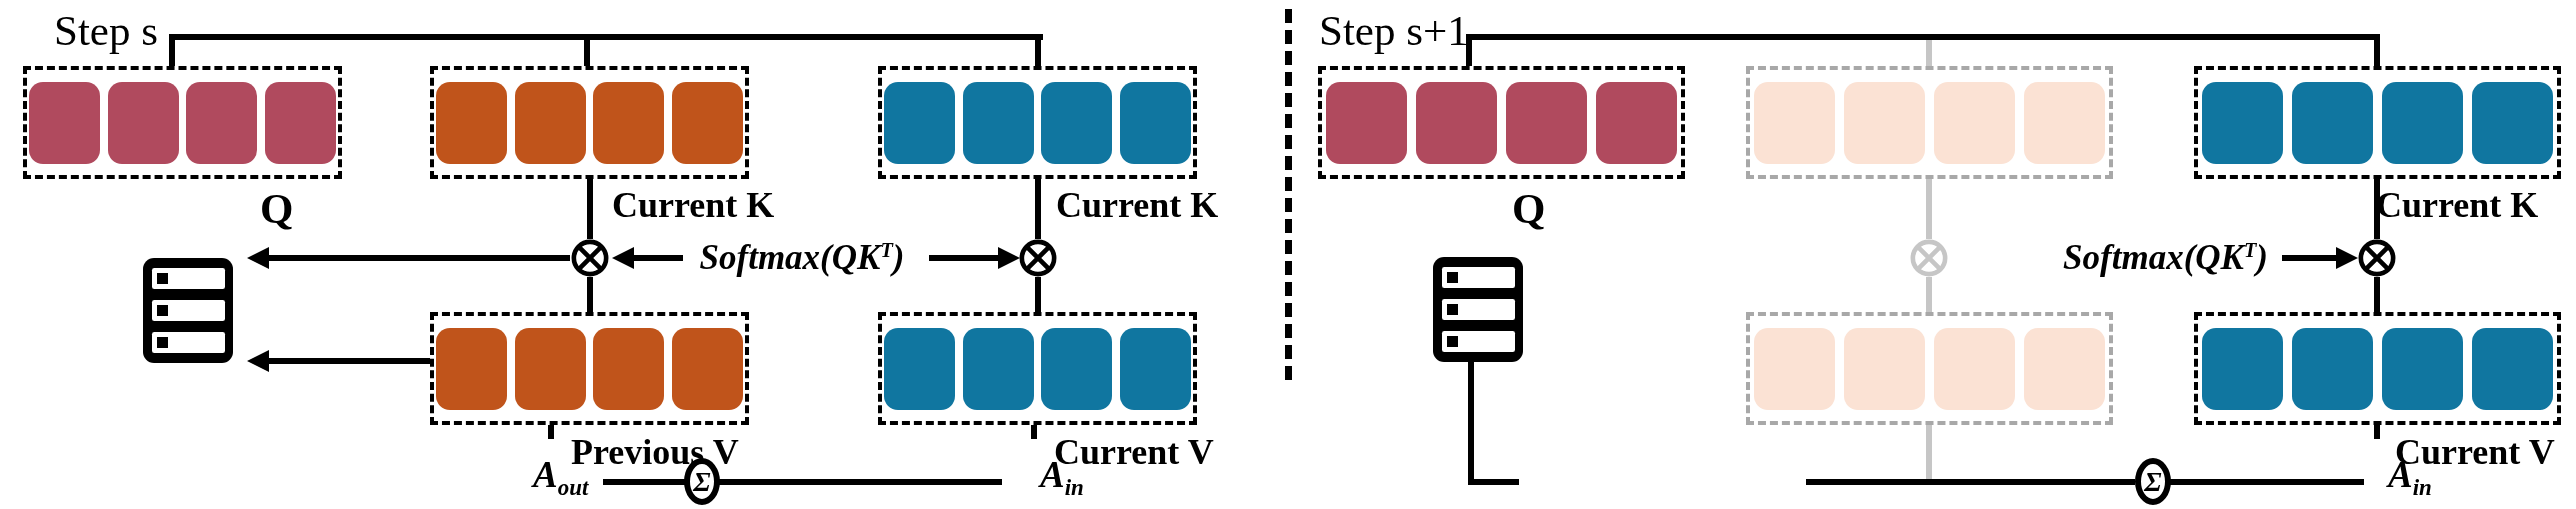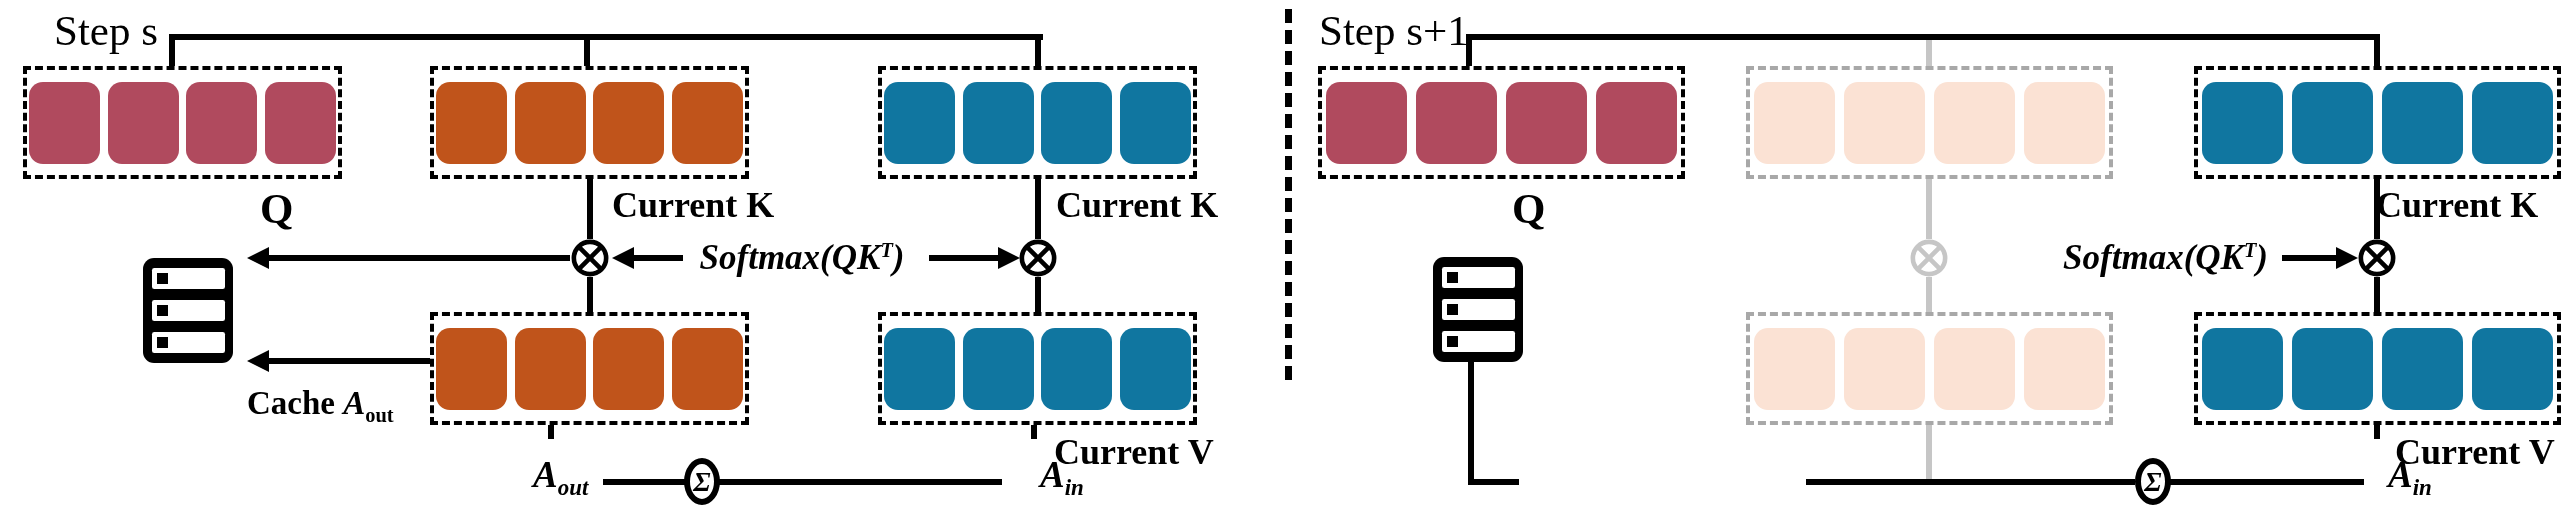--- a/index.html
+++ b/index.html
@@ -95,23 +95,20 @@
   </div>
   <div class="ah-l" style="left:612px;top:247px;"></div>
   <div class="hl" style="left:630px;top:255px;width:53px;"></div>
   <div class="hl" style="left:929px;top:255px;width:71px;"></div>
   <div class="ah-r" style="left:998px;top:247px;"></div>
 
   <div class="ah-l" style="left:247px;top:247px;"></div>
   <div class="hl" style="left:265px;top:255px;width:305px;"></div>
   <div class="ah-l" style="left:247px;top:350px;"></div>
   <div class="hl" style="left:265px;top:358px;width:165px;"></div>
-  <div class="clabel" style="left:247px;top:385px;">
-    <span>Cache </span><i>A</i><sub>out</sub>
-  </div>
 
   <div class="cache" style="left:143px;top:258px;">
     <div class="cache-row">
         <div class="cache-dot"></div>
       </div>
     <div class="cache-row">
         <div class="cache-dot"></div>
       </div>
     <div class="cache-row">
         <div class="cache-dot"></div>
@@ -128,20 +125,21 @@
       <span class="sq" style="background: rgb(192, 84, 27);"></span>
     </div>
   <div class="dbox" style="left:878px;top:312px;width:319px;">
       <span class="sq" style="background: rgb(16, 118, 160);"></span>
       <span class="sq" style="background: rgb(16, 118, 160);"></span>
       <span class="sq" style="background: rgb(16, 118, 160);"></span>
       <span class="sq" style="background: rgb(16, 118, 160);"></span>
     </div>
 
   <div class="vl" style="left:548px;top:425px;height:14px;"></div>
+  <div class="blabel" style="left:571px;top:431px;">Previous V</div>
   <div class="vl" style="left:1031px;top:425px;height:14px;"></div>
   <div class="blabel" style="left:1054px;top:431px;">Current V</div>
 
   <div class="mlabel" style="left:533px;top:453px;">
     <i>A</i><sub>out</sub>
   </div>
   <div class="hl" style="left:603px;top:479px;width:82px;"></div>
   <div class="sigma" style="left:684px;top:458px;">
     <span>Σ</span>
   </div>

